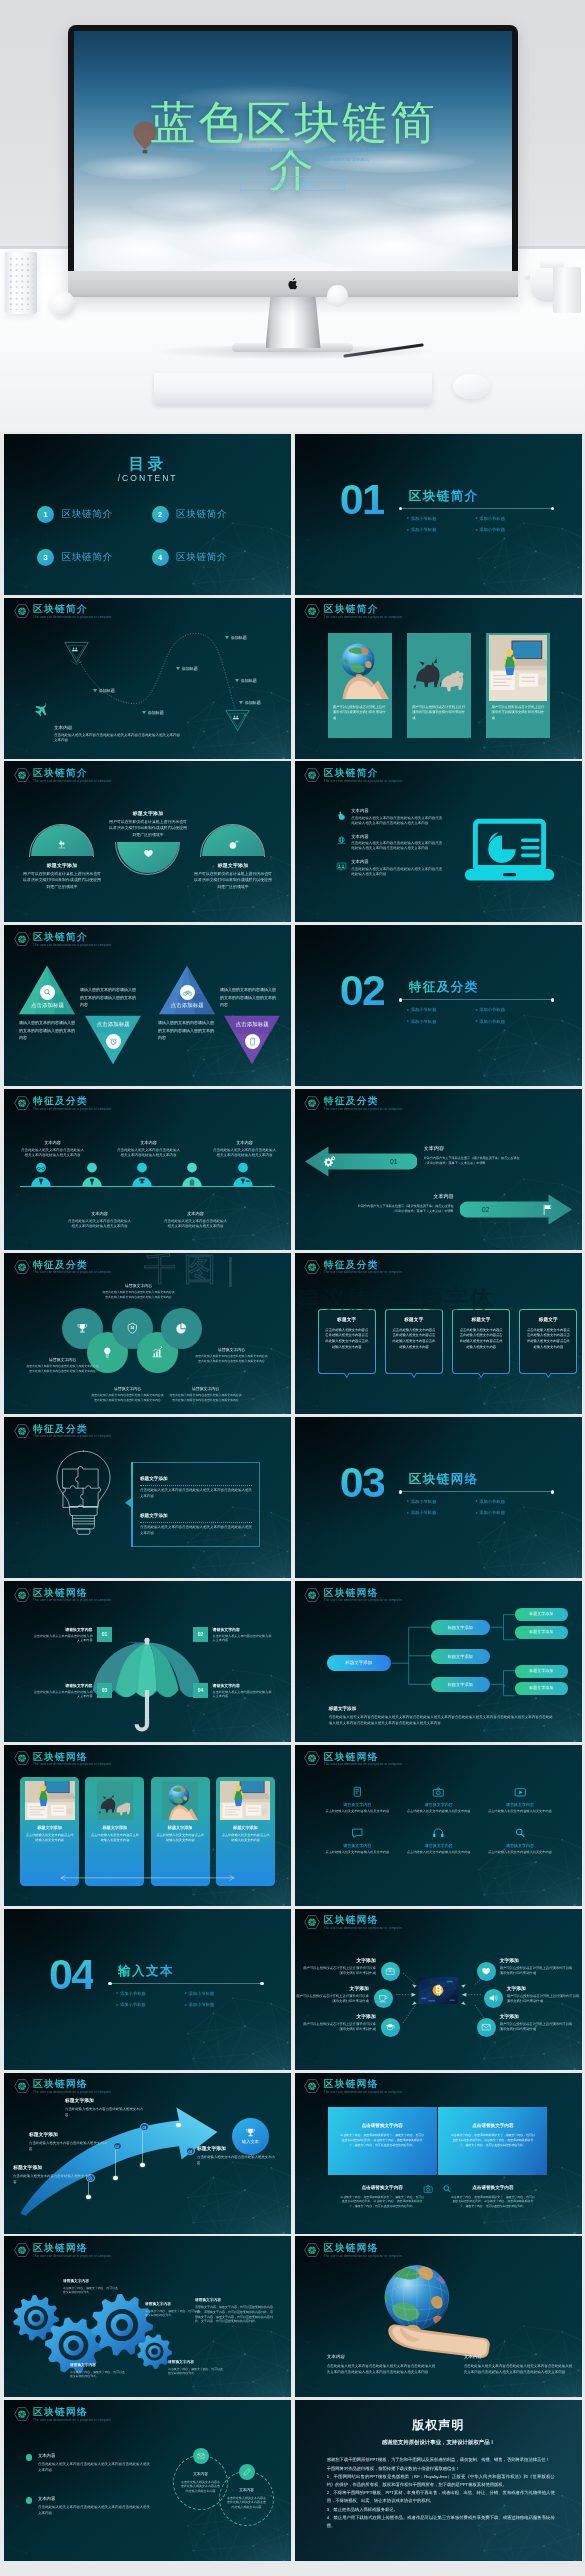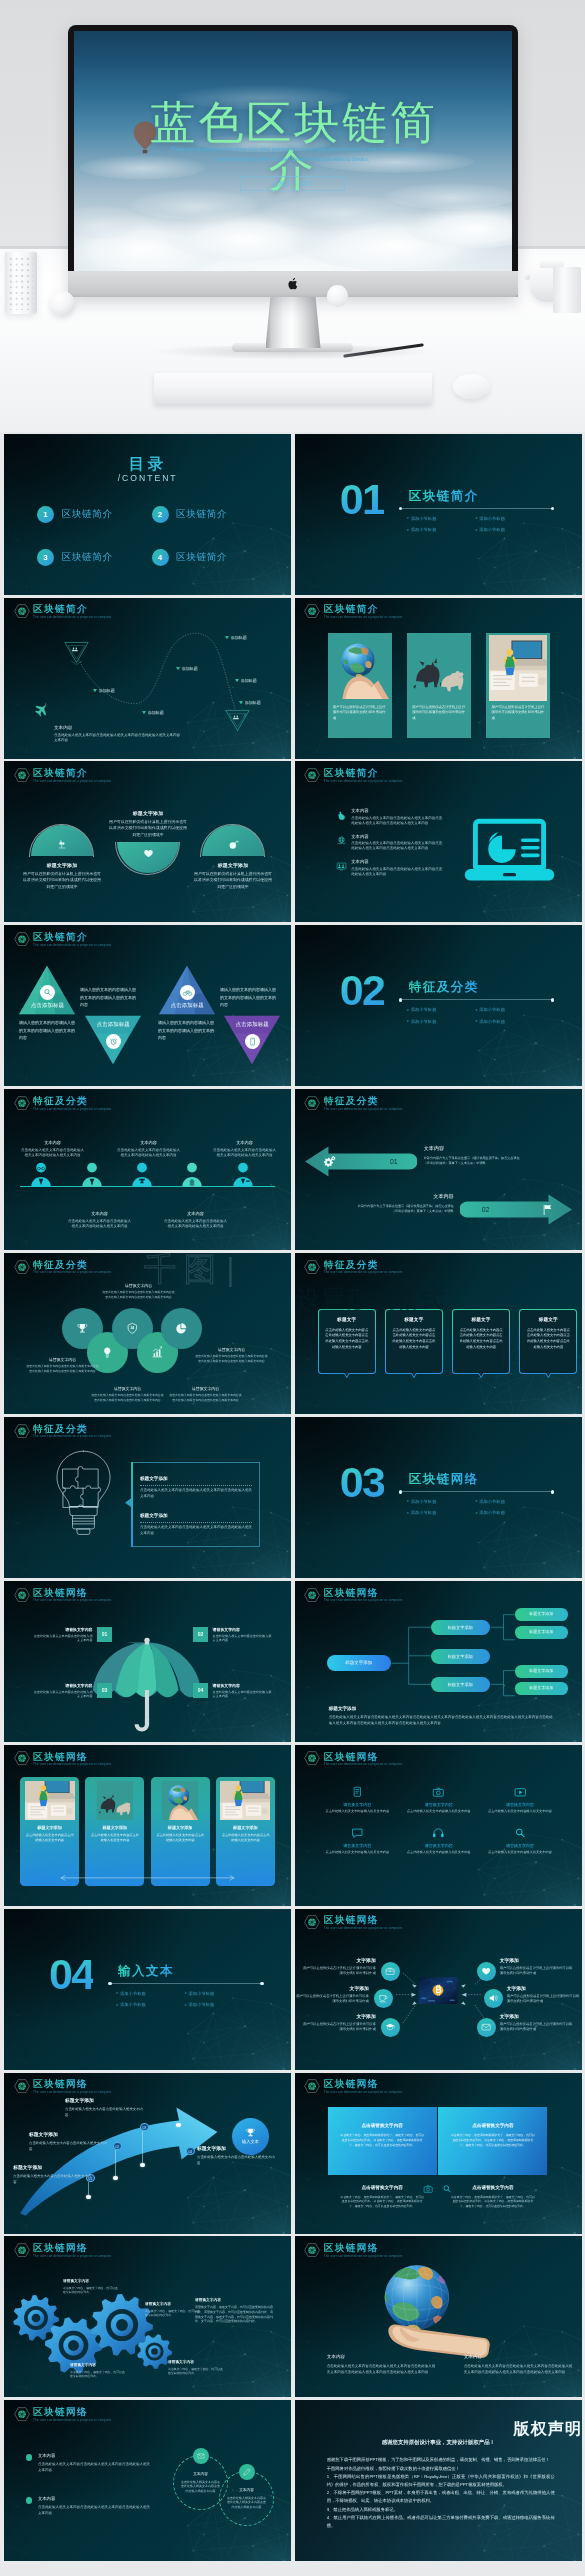--- a/index.html
+++ b/index.html
@@ -344,21 +344,21 @@
   .ds-c{position:absolute;width:55px;height:55px;border-radius:50%;border:0.6px dashed #2fba9a;
     display:flex;flex-direction:column;align-items:center;justify-content:center;text-align:center;padding:0 5.7px}
   .ds-ci{position:absolute;left:50%;margin-left:-8px;top:-8px;width:16px;height:16px;border-radius:50%;
     background:#2fba9a;display:flex;align-items:center;justify-content:center}
   .ds-ci svg{width:8px;height:8px}
   .ds-ct{font-size:3.7px;color:#dff0f4;margin-bottom:1.7px}
   .ds-cb{font-size:3px;line-height:4.6px;color:#a8cbd5}
 
   
   .s-copyright{background:linear-gradient(126deg,#05151a 0%,#072029 24%,#0a2c38 48%,#0f3d4c 72%,#134454 100%)}
-  .cp-t{position:absolute;left:0;top:17px;width:100%;text-align:right;font-size:16px;font-weight:700;color:#f0f9fc;letter-spacing:1.1px}
+  .cp-t{position:absolute;left:0;top:17px;width:100%;text-align:center;font-size:12px;font-weight:700;color:#f0f9fc;letter-spacing:1.1px}
   .cp-s{position:absolute;left:0;top:39px;width:100%;text-align:center;font-size:5.4px;color:#dceef3;font-weight:700}
   .cp-body{position:absolute;left:32px;top:56px;width:228px}
   .cp-body p{font-size:4.3px;line-height:7.8px;color:#d5ebf2;margin-bottom:0.6px;text-align:justify}
 
   .wm{position:absolute;z-index:30;pointer-events:none;white-space:nowrap;font-weight:700;
       color:rgba(6,28,36,.5);letter-spacing:0.6px}
   .wm1{left:144px;top:1256px;font-size:24.6px;line-height:27.5px;display:flex;align-items:baseline;gap:4.6px}
   .wm-logo{-webkit-text-stroke:1.1px rgba(120,160,172,.26);color:transparent;letter-spacing:8px;font-size:32px;font-weight:400}
   .wm-div{color:rgba(120,160,172,.26);font-weight:400;font-size:32px;margin-left:-2.3px}
   .wm2{left:297px;top:1286px;font-size:23px;line-height:26px;letter-spacing:1.7px}
@@ -442,21 +442,21 @@
     </div>
 
     <div class="keyboard"></div>
     <div class="mouse"></div>
   </div>
 
   <div class="wm wm1">
       <span class="wm-logo">千图</span>
       <span class="wm-div">|</span>
     </div>
-  <div class="wm wm2">设置形状格式</div>
+  <div class="wm wm2">建议使用主题字体</div>
   <div class="grid">
 <div class="row">
         <div class="slide s-toc">
           <svg class="netsvg" viewBox="0 0 320 235">
 <g stroke="#7fd8e8" stroke-width=".55" fill="none" opacity=".75">
 <path d="M8 98 72 48 150 80 215 24 300 62 320 140 246 186 170 148 96 196 22 160Z"></path>
 <path d="M72 48 96 196M150 80 96 196M150 80 246 186M215 24 246 186M300 62 170 148M22 160 150 80M8 98 150 80M320 140 150 80M72 48 22 160M215 24 320 140M246 186 96 196M170 148 22 160M300 62 215 24M8 98 72 48"></path>
 <path d="M120 10 215 24M120 10 150 80M120 10 72 48M255 120 300 62M255 120 246 186M255 120 170 148M255 120 320 140M48 120 8 98M48 120 22 160M48 120 96 196M48 120 72 48M48 120 150 80M190 215 246 186M190 215 96 196M190 215 170 148M60 228 96 196M60 228 22 160M290 212 246 186M290 212 320 140"></path>
 </g>
 <g fill="#bfeef8" opacity=".9">

